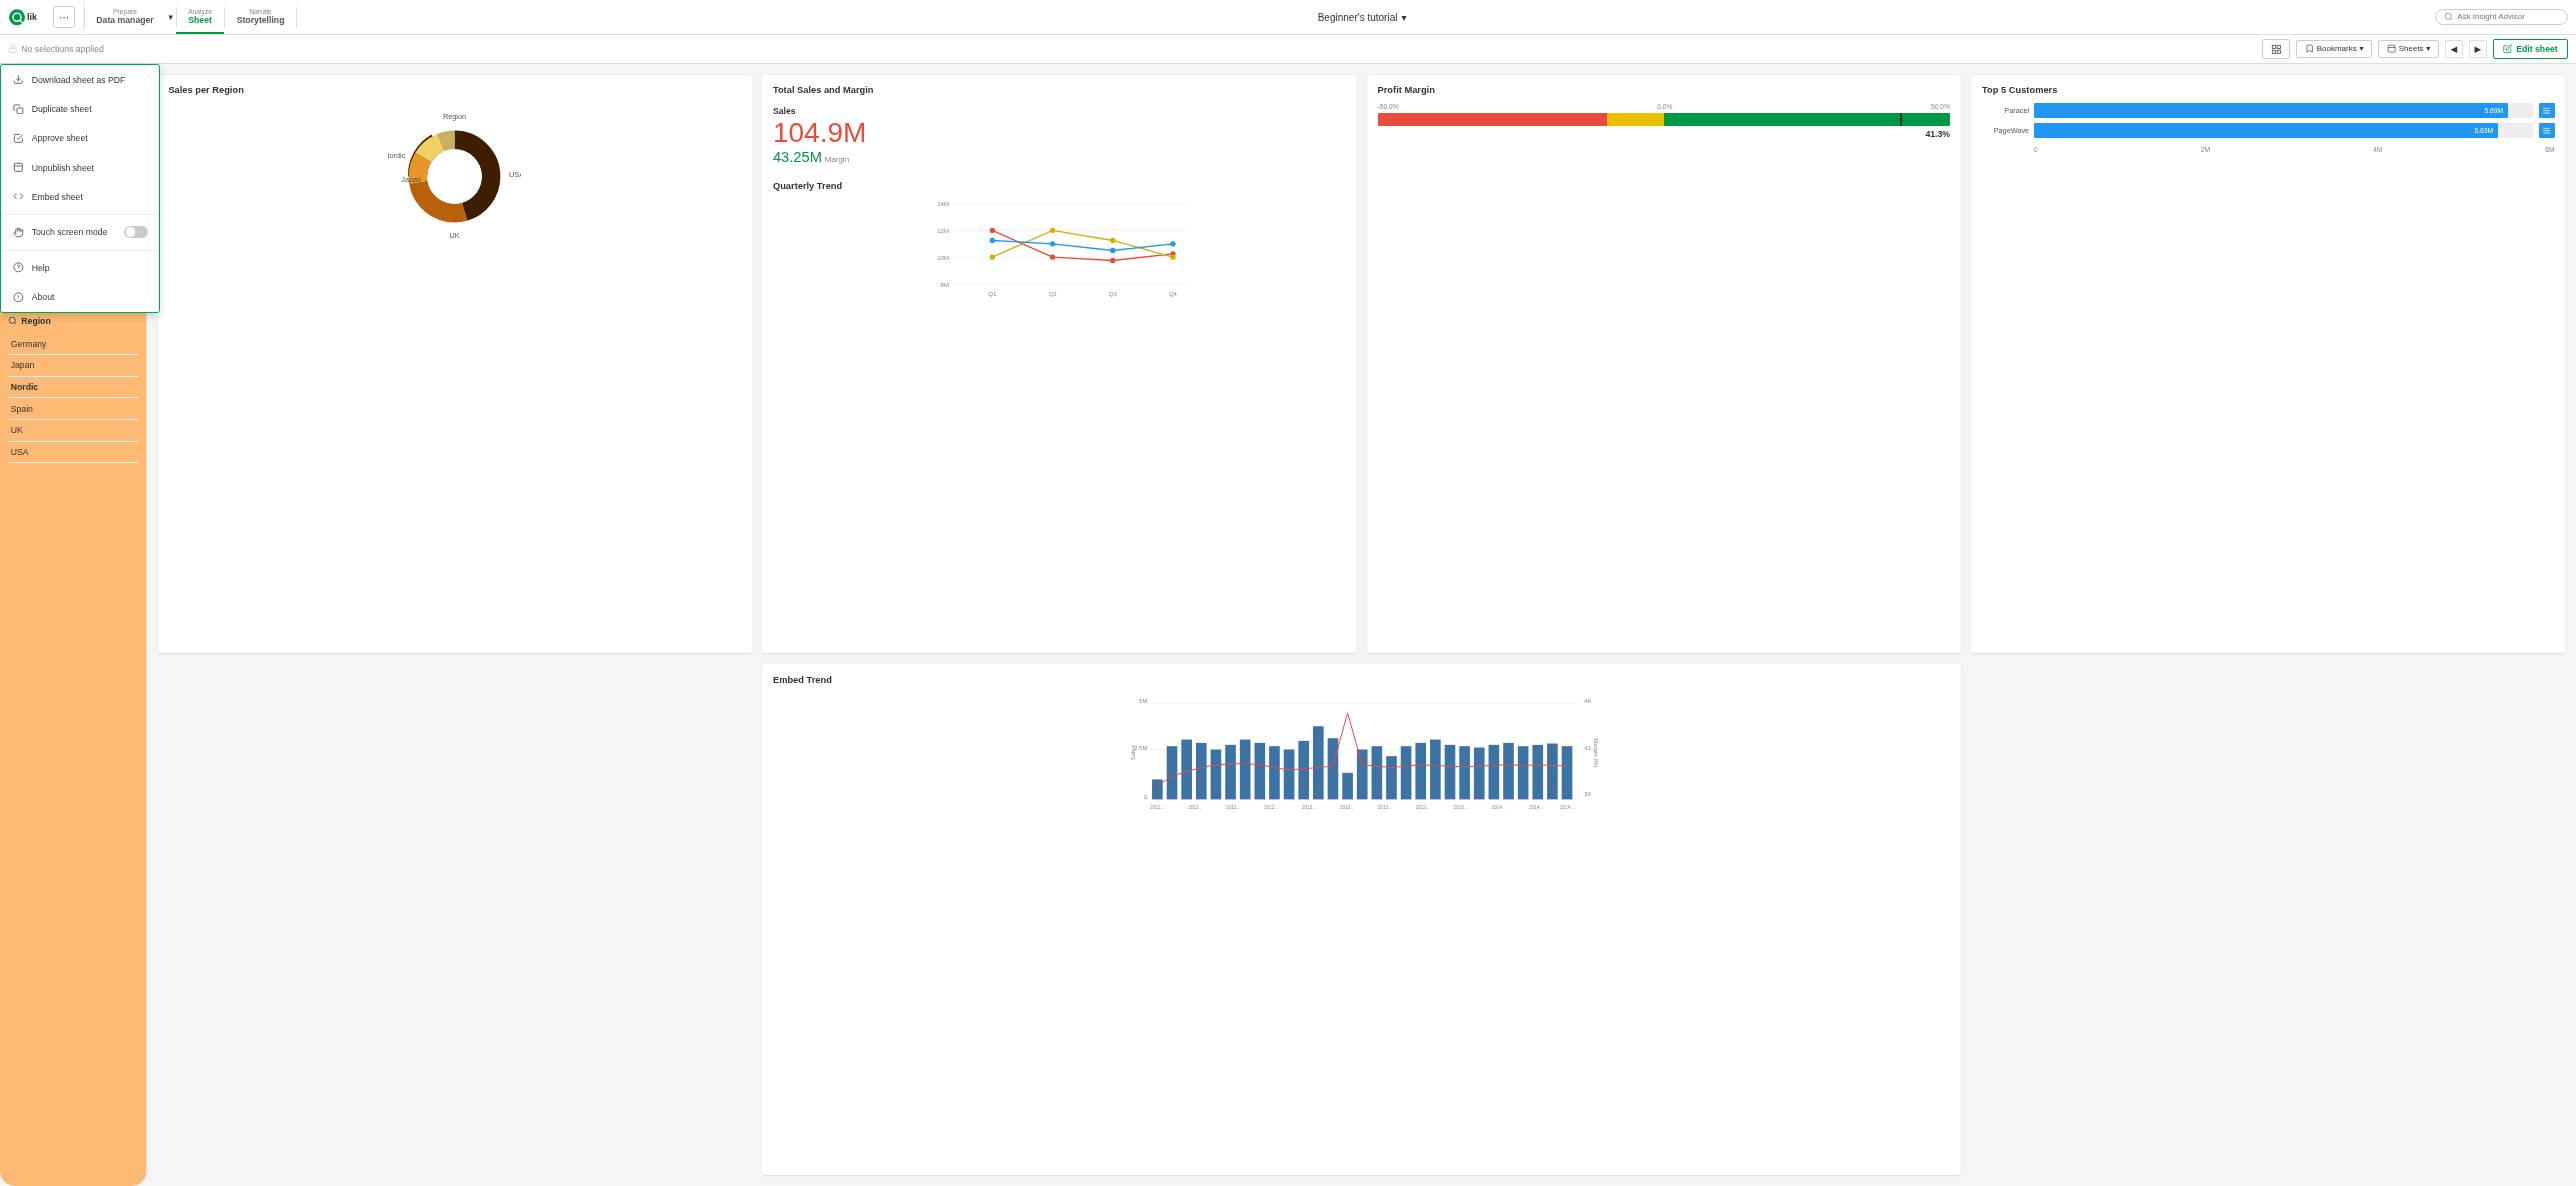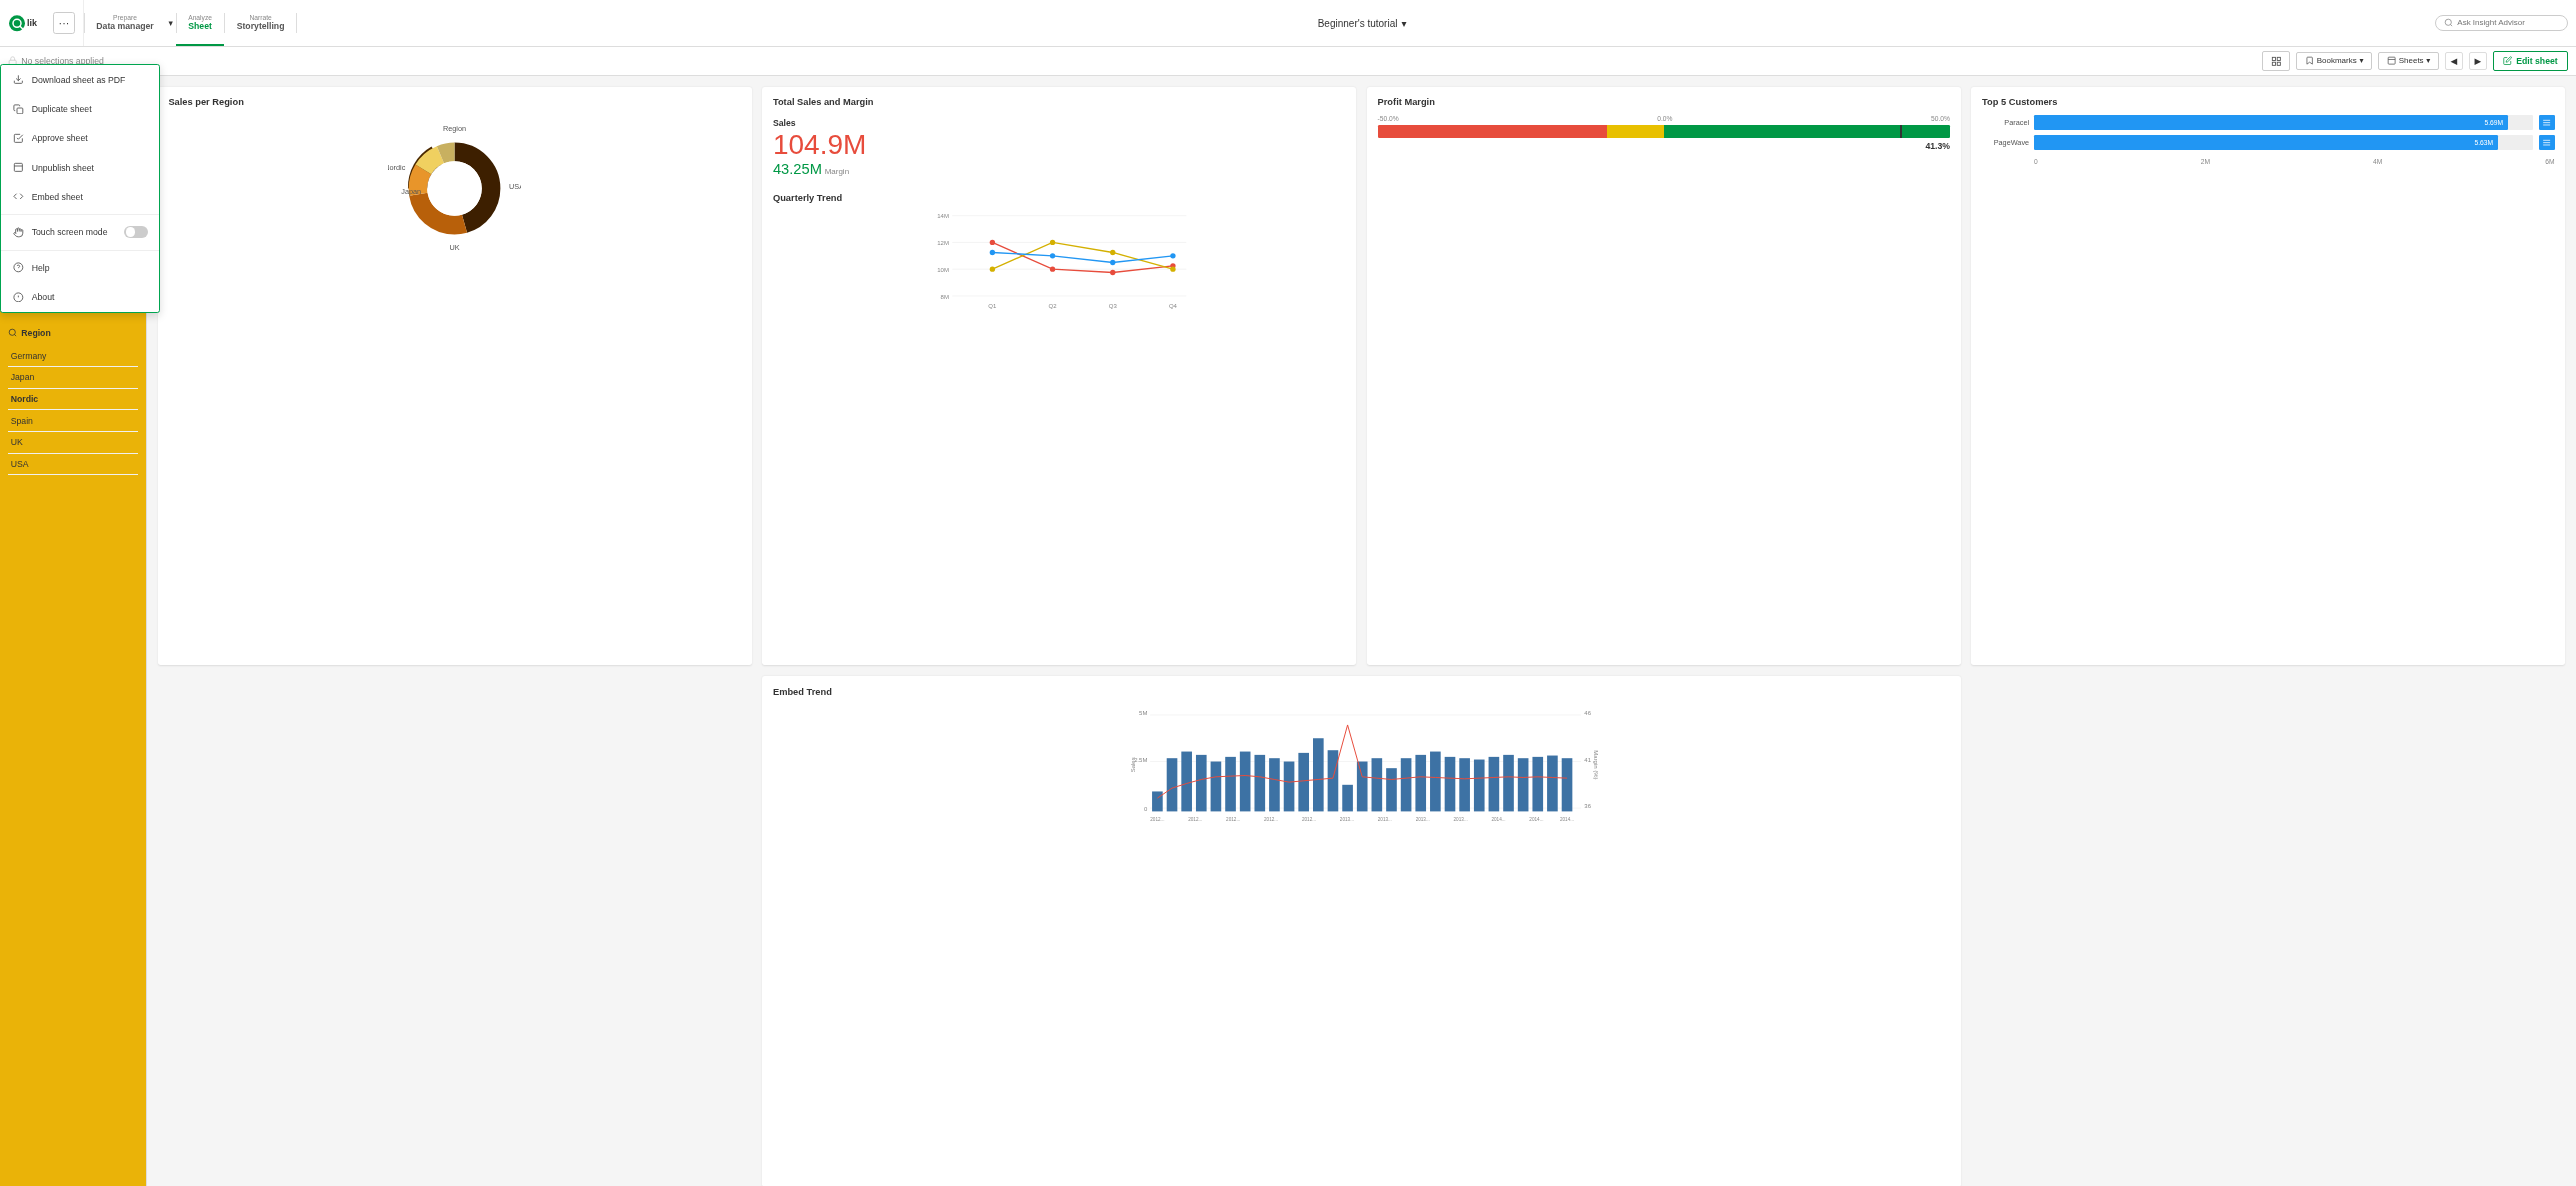--- a/index.html
+++ b/index.html
@@ -1,21 +1,21 @@
 <!DOCTYPE html>
 <html style="font-size:10.7px"><head>
   <meta charset="utf-8">
   <style>
     * { box-sizing: border-box; margin: 0; padding: 0; }
     body { font-family: 'Source Sans Pro', Arial, sans-serif; font-size: 8.7px; background: #f5f5f5; color: #333; overflow: hidden; }
 
     
     .top-nav {
       display: flex; align-items: stretch; background: #fff;
-      border-bottom: 0.7px solid #ddd; height: 47px;
+      border-bottom: 0.7px solid #ddd; height: 35px;
     }
     .nav-logo {
       display: flex; align-items: center; padding: 0 8px; gap: 5.3px;
       border-right: 0.7px solid #eee;
     }
     .nav-item {
       display: flex; flex-direction: column; align-items: center; justify-content: center;
       padding: 0 12px; cursor: pointer; border-bottom: 2px solid transparent; font-size: 8px; color: #555;
     }
     .nav-item .nav-label { font-size: 6.7px; color: #888; }
@@ -56,22 +56,22 @@
       background: #fff; border: 1.3px solid #009845; border-radius: 2px;
       cursor: pointer; color: #009845; font-size: 8.7px; font-weight: 600;
     }
     .nav-arrow { width: 18.7px; height: 18.7px; display: flex; align-items: center; justify-content: center; cursor: pointer; border: 0.7px solid #ddd; border-radius: 2px; }
 
     
     .main-layout { display: flex; height: calc(100vh - 64px); overflow: hidden; }
 
     
     .sidebar {
-      width: 147px; background: #eab308; border-right: 0.7px solid #ddd;
-      display: flex; flex-direction: column; flex-shrink: 0; overflow-y: auto; z-index: 10;
+      width: 147px; background: #fdba74; border-right: 0.7px solid #ddd;
+      display: flex; flex-direction: column; flex-shrink: 0; overflow-y: auto; z-index: 10; border-radius: 15px;
     }
     .sidebar-top { padding: 5.3px; border-bottom: 0.7px solid #eee; display: flex; align-items: center; gap: 5.3px; }
     .sidebar-app-title { font-size: 9.3px; font-weight: 600; flex: 1; cursor: pointer; }
 
     
     .dropdown-menu {
       position: absolute; top: 64px; left: 0; width: 160px;
       background: #fff; border: 1.3px solid #00a550; border-radius: 2.7px;
       box-shadow: 0 2.7px 8px rgba(0,0,0,0.15); z-index: 100;
     }

